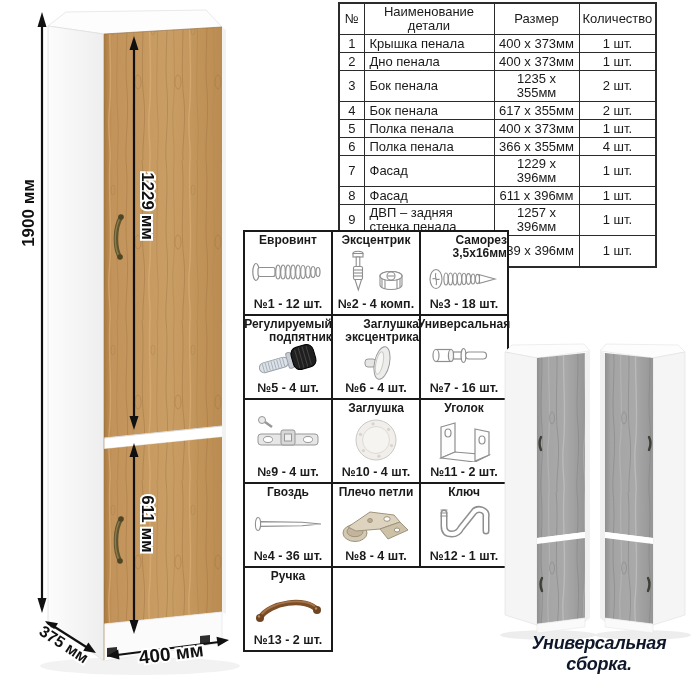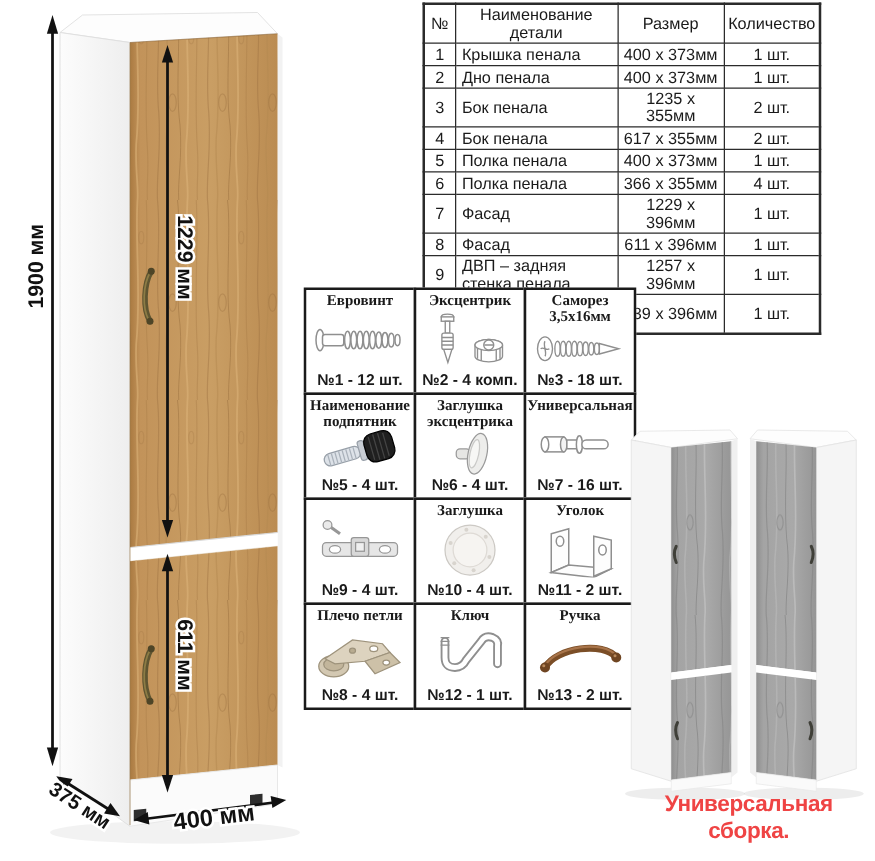--- a/index.html
+++ b/index.html
@@ -13,30 +13,30 @@
   .parts-table th{font-weight:normal;text-align:center;height:17px;}
   .col-num{width:25px;} .col-name{width:130px;} .col-size{width:85px;} .col-qty{width:72px;}
   td.c-num,td.c-size,td.c-qty{text-align:center;height:15px;}
   td.c-name{text-align:left;padding-left:5px;margin-left:24px;}
 
   
   .hw{position:absolute;left:245px;top:232px;display:grid;
       grid-template-columns:repeat(3,88px);grid-auto-rows:84px;}
   .hw-cell{border:2px solid #1a1a1a;margin:-2px 0 0 -2px;background:#fff;
            display:flex;flex-direction:column;align-items:center;overflow:visible;}
-  .hw-title{font-weight:bold;font-size:12px;line-height:1.12;text-align:center;
-            padding-top:2px;white-space:normal;font-family:Liberation Serif, serif;}
+  .hw-title{font-weight:bold;font-size:12px;line-height:1.12;text-align:right;
+            padding-top:2px;white-space:normal;}
   .hw-icon{flex:1;display:flex;align-items:center;justify-content:center;min-height:0;}
   .hw-qty{font-weight:bold;font-size:12.5px;text-align:left;margin-top:auto;padding-bottom:3px;}
 
   
   .cab-svg{position:absolute;left:0;top:0;}
   .asm-svg{position:absolute;left:500px;top:342px;}
   .caption{position:absolute;left:498px;top:633px;width:202px;text-align:center;
-           font-weight:bold;font-size:18px;letter-spacing:-0.3px;color:#ef4444;}
+           font-weight:bold;font-size:18px;letter-spacing:-0.3px;color:#0f172a;font-style:italic;}
   svg text{font-family:"Liberation Sans",sans-serif;font-weight:bold;fill:#111;}
 </style>
 </head>
 <body>
 
 <svg class="cab-svg" width="245" height="689" viewBox="0 0 245 689">
   <defs>
     <linearGradient id="woodG" x1="0" y1="0" x2="1" y2="0">
       <stop offset="0" stop-color="#aa7a41"></stop>
       <stop offset="0.07" stop-color="#c2935a"></stop>
@@ -274,21 +274,21 @@
           <ellipse cx="46" cy="14" rx="2" ry="5"></ellipse>
             <ellipse cx="50.5" cy="14" rx="2" ry="4.6"></ellipse>
           <path d="M52.5,9.8 L68,14 L52.5,18.2 Z"></path>
         </g>
       </svg>
     </div>
     <div class="hw-qty">№3 - 18 шт.</div>
   </div>
 
   <div class="hw-cell">
-    <div class="hw-title">Наименование подпятник</div>
+    <div class="hw-title">Регулируемый подпятник</div>
     <div class="hw-icon">
       <svg width="70" height="40" viewBox="0 0 70 40">
         <g transform="rotate(-16 35 20)">
           <rect x="6" y="13" width="30" height="10" rx="5" fill="#dde2e8" stroke="#98a0a9"></rect>
           <g stroke="#a9b1ba">
               <line x1="10" y1="13.5" x2="10" y2="22.5"></line>
               <line x1="13" y1="13.5" x2="13" y2="22.5"></line>
           <line x1="16" y1="13.5" x2="16" y2="22.5"></line>
               <line x1="19" y1="13.5" x2="19" y2="22.5"></line>
           <line x1="22" y1="13.5" x2="22" y2="22.5"></line>
@@ -384,20 +384,32 @@
           <ellipse cx="19" cy="15" rx="3" ry="4" fill="#fff"></ellipse>
           <polygon points="12,40 26,34 60,37 46,44"></polygon>
           <polygon points="46,11 60,14 60,37 46,43"></polygon>
           <ellipse cx="53" cy="22" rx="3" ry="4" fill="#fff"></ellipse>
         </g>
       </svg>
     </div>
     <div class="hw-qty">№11 - 2 шт.</div>
   </div>
 
+  <div class="hw-cell">
+    <div class="hw-title">Гвоздь</div>
+    <div class="hw-icon">
+      <svg width="72" height="16" viewBox="0 0 72 16">
+        <g stroke="#8f8f8f" stroke-width="1.1" fill="#fff">
+          <ellipse cx="6" cy="8" rx="2.6" ry="6.5"></ellipse>
+          <polygon points="8.6,5.6 50,6.2 69,8 50,9.8 8.6,10.4"></polygon>
+        </g>
+      </svg>
+    </div>
+    <div class="hw-qty">№4 - 36 шт.</div>
+  </div>
 
   <div class="hw-cell">
     <div class="hw-title">Плечо петли</div>
     <div class="hw-icon">
       <svg width="72" height="42" viewBox="0 0 72 42">
         <g stroke="#9e937c" stroke-width="1">
           <ellipse cx="15" cy="30" rx="12" ry="8.5" fill="#d3c8b2"></ellipse>
           <ellipse cx="15" cy="28.5" rx="8" ry="5.2" fill="#c2b59b"></ellipse>
           <polygon points="8,24 30,9 54,12 60,19 40,26 16,28" fill="#ddd3bf"></polygon>
           <polygon points="40,26 60,19 68,27 48,36" fill="#cdc1a8"></polygon>

